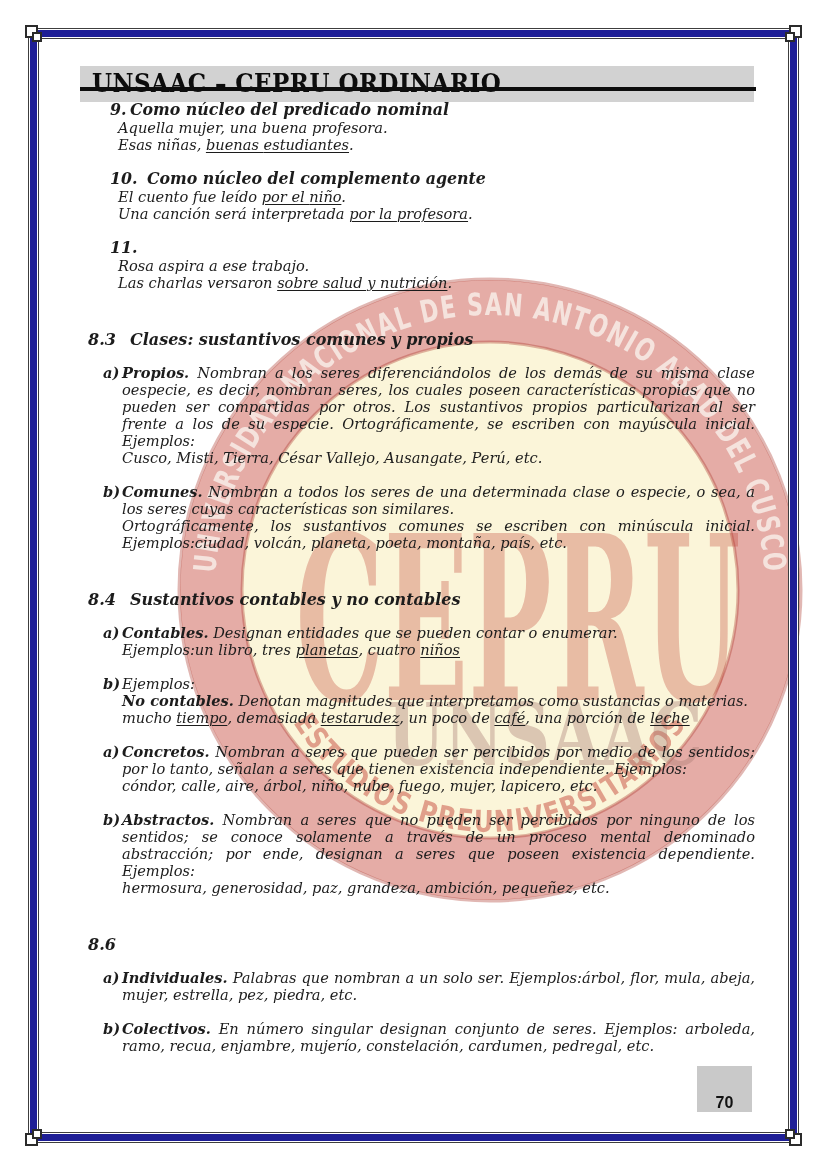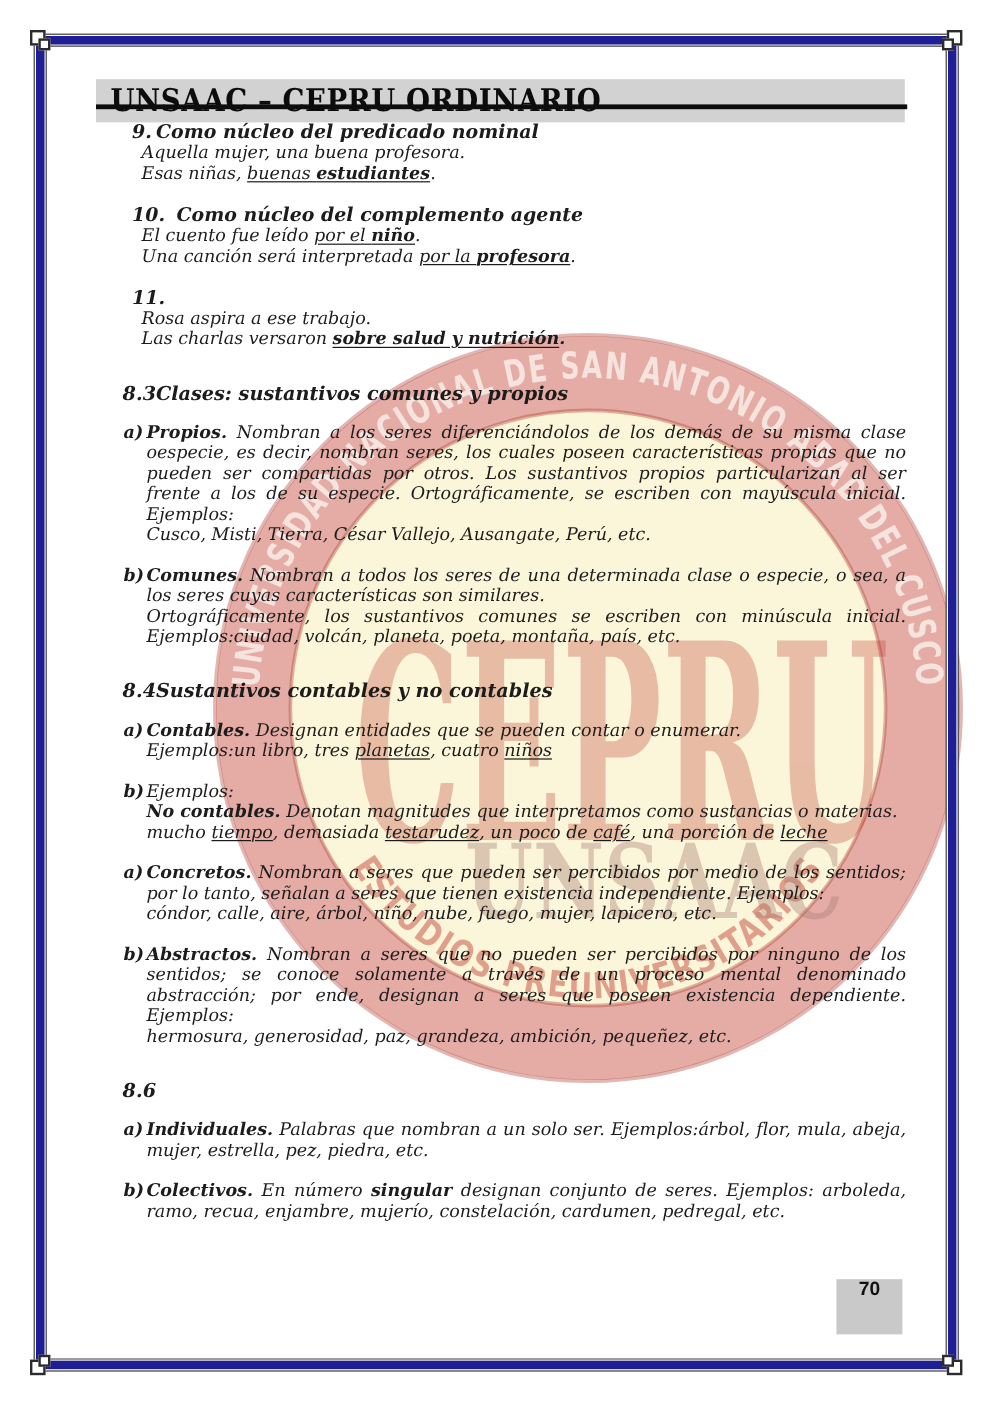--- a/index.html
+++ b/index.html
@@ -30,44 +30,44 @@
   .header-rule{position:absolute;left:80px;top:87px;width:676px;height:4px;
                background:#0d0d0d;z-index:4;}
 
   
   .watermark{position:absolute;left:0;top:0;z-index:0;pointer-events:none;}
 
   
   .content{position:absolute;left:0;top:101px;width:828px;z-index:2;
            padding:0 73px 0 88px;box-sizing:border-box;
            font-style:italic;font-size:14.6px;line-height:17px;}
-  .seg-b{font-weight:bold;}
+  .seg-b{font-weight:normal;}
   .seg-u{text-decoration:underline;text-decoration-thickness:1px;text-underline-offset:2px;}
 
   .num-item{margin-left:22px;margin-bottom:17px;}
   .num-row{display:flex;font-weight:bold;font-size:15.8px;line-height:18px;}
   .m9  .num{width:20px;}
   .m10 .num{width:37px;}
   .m11 .num{width:21px;}
   .ex-lines{margin-left:8px;}
   .ex-line{min-height:17px;}
 
   .section-heading{display:flex;font-weight:bold;font-size:16px;line-height:19px;
-                   margin:27px 0 15px 0;text-align:right;}
+                   margin:39px 0 15px 0;}
   .sec-num{width:42px;flex:none;}
 
   .sub-item{display:flex;margin:0 0 17px 15px;}
   .sub-label{width:19px;flex:none;font-weight:bold;}
   .sub-body{flex:1;}
   .para{text-align:justify;}
   .term{font-weight:bold;}
 
   
   .page-number{position:absolute;left:697px;top:1066px;width:55px;height:46px;z-index:5;
-               background:#c9c9c9;display:flex;align-items:flex-start;justify-content:center;
+               background:#c9c9c9;display:flex;align-items:flex-end;justify-content:center;
                font-family:"Liberation Sans",sans-serif;font-weight:bold;font-size:16px;
                color:#111;}
 </style>
 </head>
 <body>
 
 <div class="page">
 
   <svg class="watermark" width="828" height="1171" viewBox="0 0 828 1171">
     <defs>

